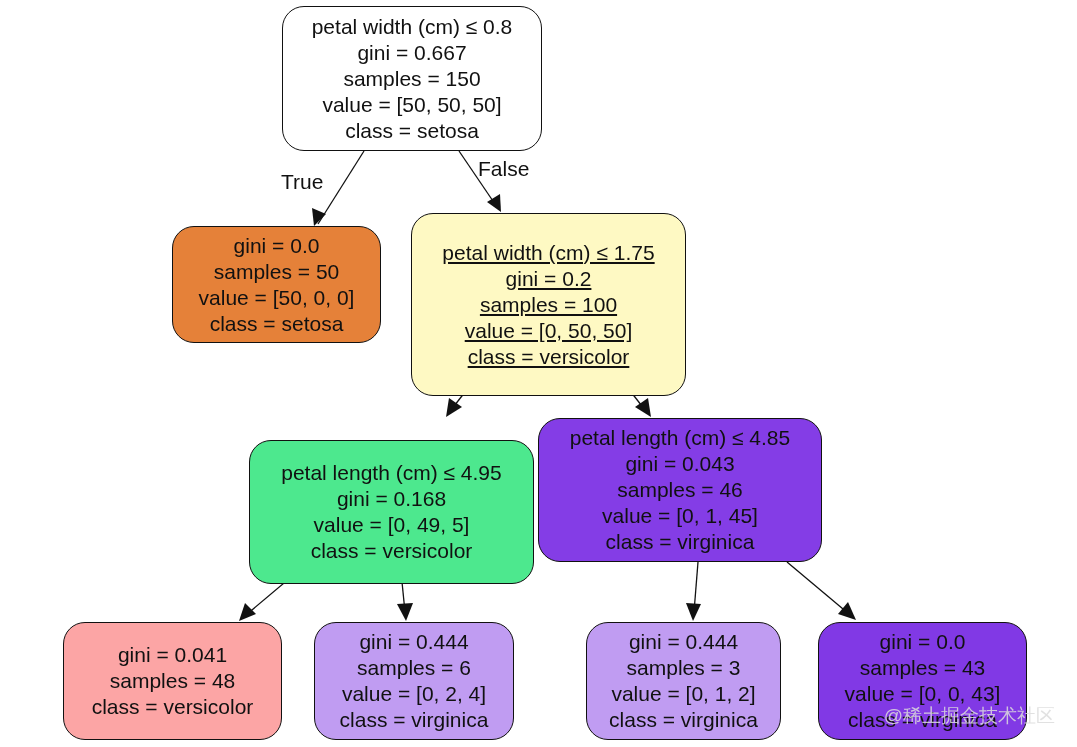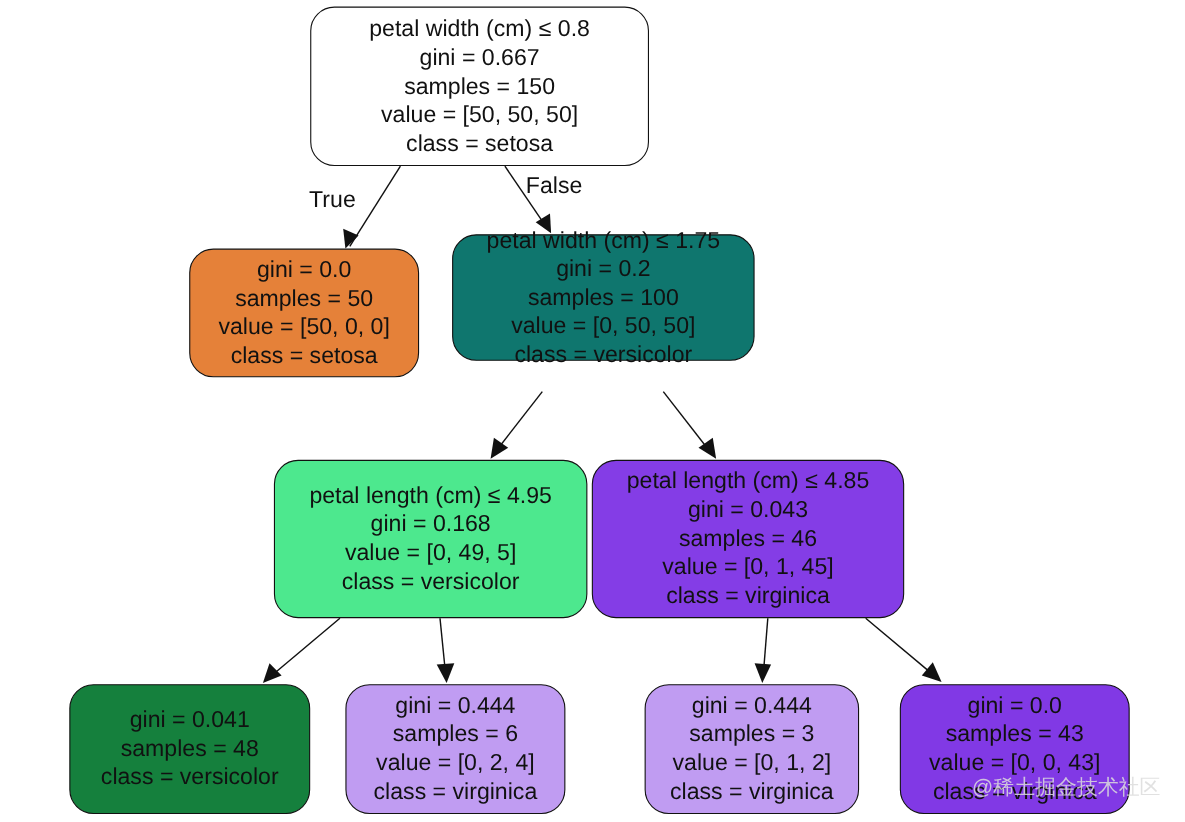--- a/index.html
+++ b/index.html
@@ -38,59 +38,59 @@
   <polygon points="406,621 397,604 413,603" fill="#111"></polygon>
   <line x1="698" y1="562" x2="694" y2="612" stroke="#111" stroke-width="1.3"></line>
   <polygon points="693,621 686,603 701,604" fill="#111"></polygon>
   <line x1="787" y1="562" x2="849" y2="614" stroke="#111" stroke-width="1.3"></line>
   <polygon points="856,620 838,614 848,602" fill="#111"></polygon>
 </svg>
 
 <div class="edge-label" style="left:281px; top:170px;">True</div>
 <div class="edge-label" style="left:478px; top:157px;">False</div>
 
-<div class="node" style="left: 282px; top: 6px; width: 308px; height: 145px; background: rgb(255, 255, 255);">
+<div class="node" style="left: 282px; top: 6px; width: 260px; height: 145px; background: rgb(255, 255, 255);">
   <span>petal width (cm) ≤ 0.8</span>
   <span>gini = 0.667</span>
   <span>samples = 150</span>
   <span>value = [50, 50, 50]</span>
   <span>class = setosa</span>
 </div>
 
 <div class="node" style="left: 172px; top: 226px; width: 209px; height: 117px; background: rgb(229, 129, 57);">
   <span>gini = 0.0</span>
   <span>samples = 50</span>
   <span>value = [50, 0, 0]</span>
   <span>class = setosa</span>
 </div>
 
-<div class="node" style="left: 411px; top: 213px; width: 275px; height: 115px; background: #0f766e;">
+<div class="node" style="left: 411px; top: 213px; width: 275px; height: 183px; background: #fef9c3; text-decoration: underline;">
   <span>petal width (cm) ≤ 1.75</span>
   <span>gini = 0.2</span>
   <span>samples = 100</span>
   <span>value = [0, 50, 50]</span>
   <span>class = versicolor</span>
 </div>
 
-<div class="node" style="left: 249px; top: 418px; width: 285px; height: 144px; background: rgb(77, 232, 142);">
+<div class="node" style="left: 249px; top: 440px; width: 285px; height: 144px; background: rgb(77, 232, 142);">
   <span>petal length (cm) ≤ 4.95</span>
   <span>gini = 0.168</span>
   <span>value = [0, 49, 5]</span>
   <span>class = versicolor</span>
 </div>
 
 <div class="node" style="left: 538px; top: 418px; width: 284px; height: 144px; background: rgb(132, 61, 230);">
   <span>petal length (cm) ≤ 4.85</span>
   <span>gini = 0.043</span>
   <span>samples = 46</span>
   <span>value = [0, 1, 45]</span>
   <span>class = virginica</span>
 </div>
 
-<div class="node" style="left: 63px; top: 622px; width: 219px; height: 118px; background: #15803d;">
+<div class="node" style="left: 63px; top: 622px; width: 219px; height: 118px; background: #fca5a5;">
   <span>gini = 0.041</span>
   <span>samples = 48</span>
   <span>class = versicolor</span>
 </div>
 
 <div class="node" style="left: 314px; top: 622px; width: 200px; height: 118px; background: rgb(192, 156, 242);">
   <span>gini = 0.444</span>
   <span>samples = 6</span>
   <span>value = [0, 2, 4]</span>
   <span>class = virginica</span>

